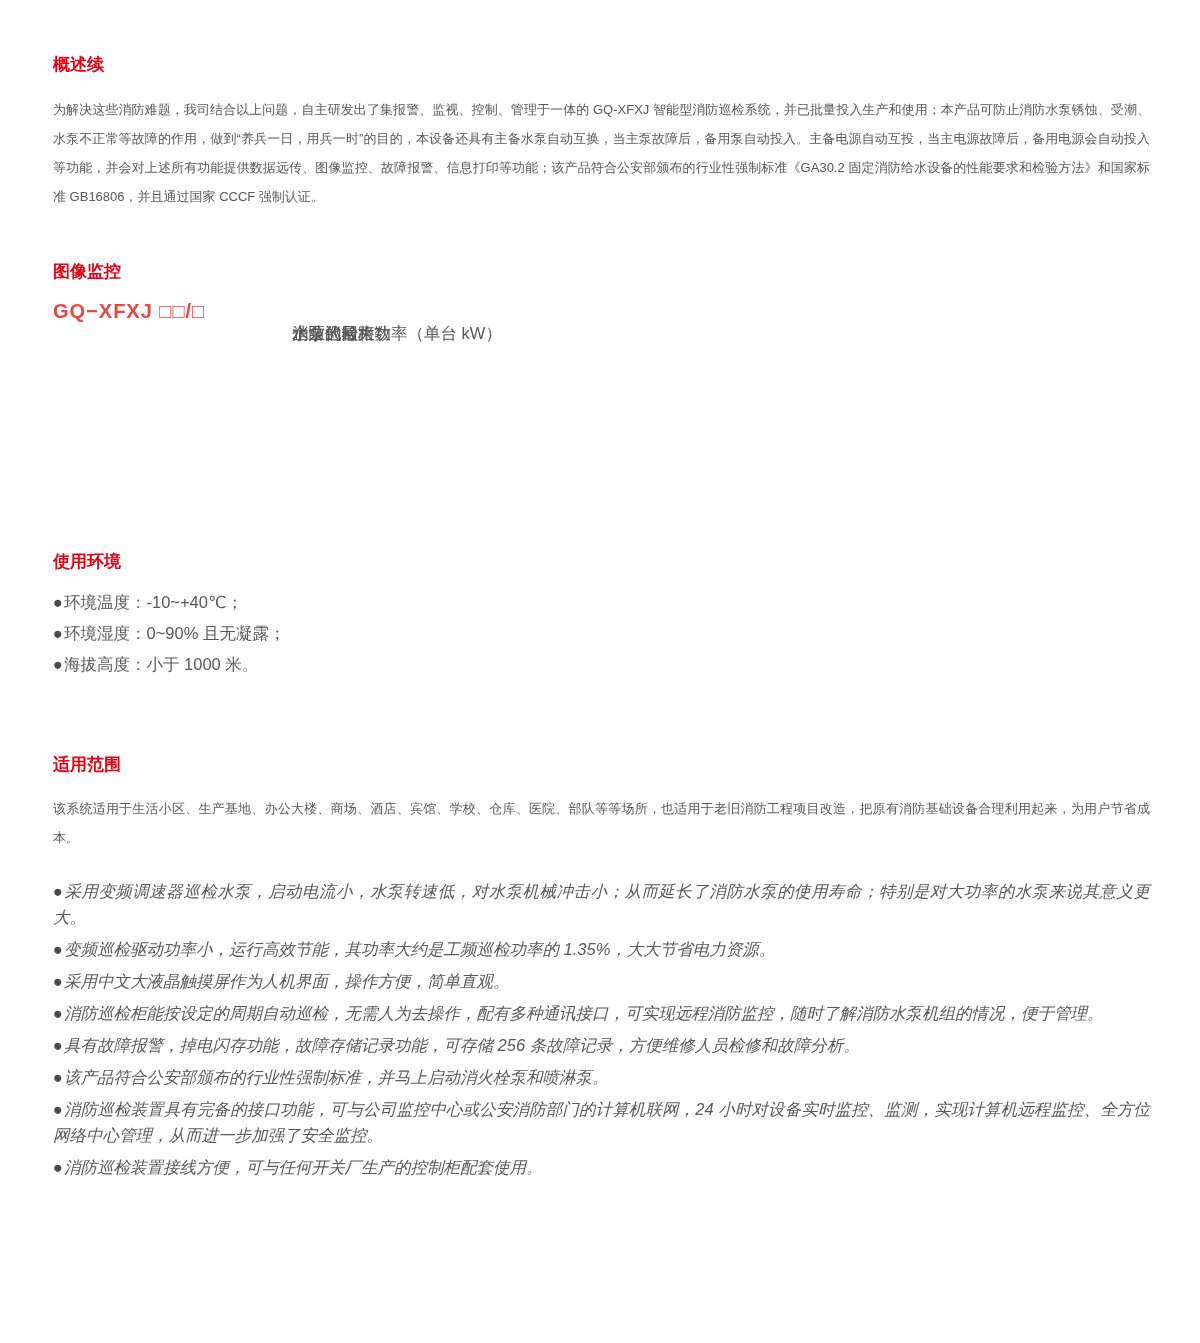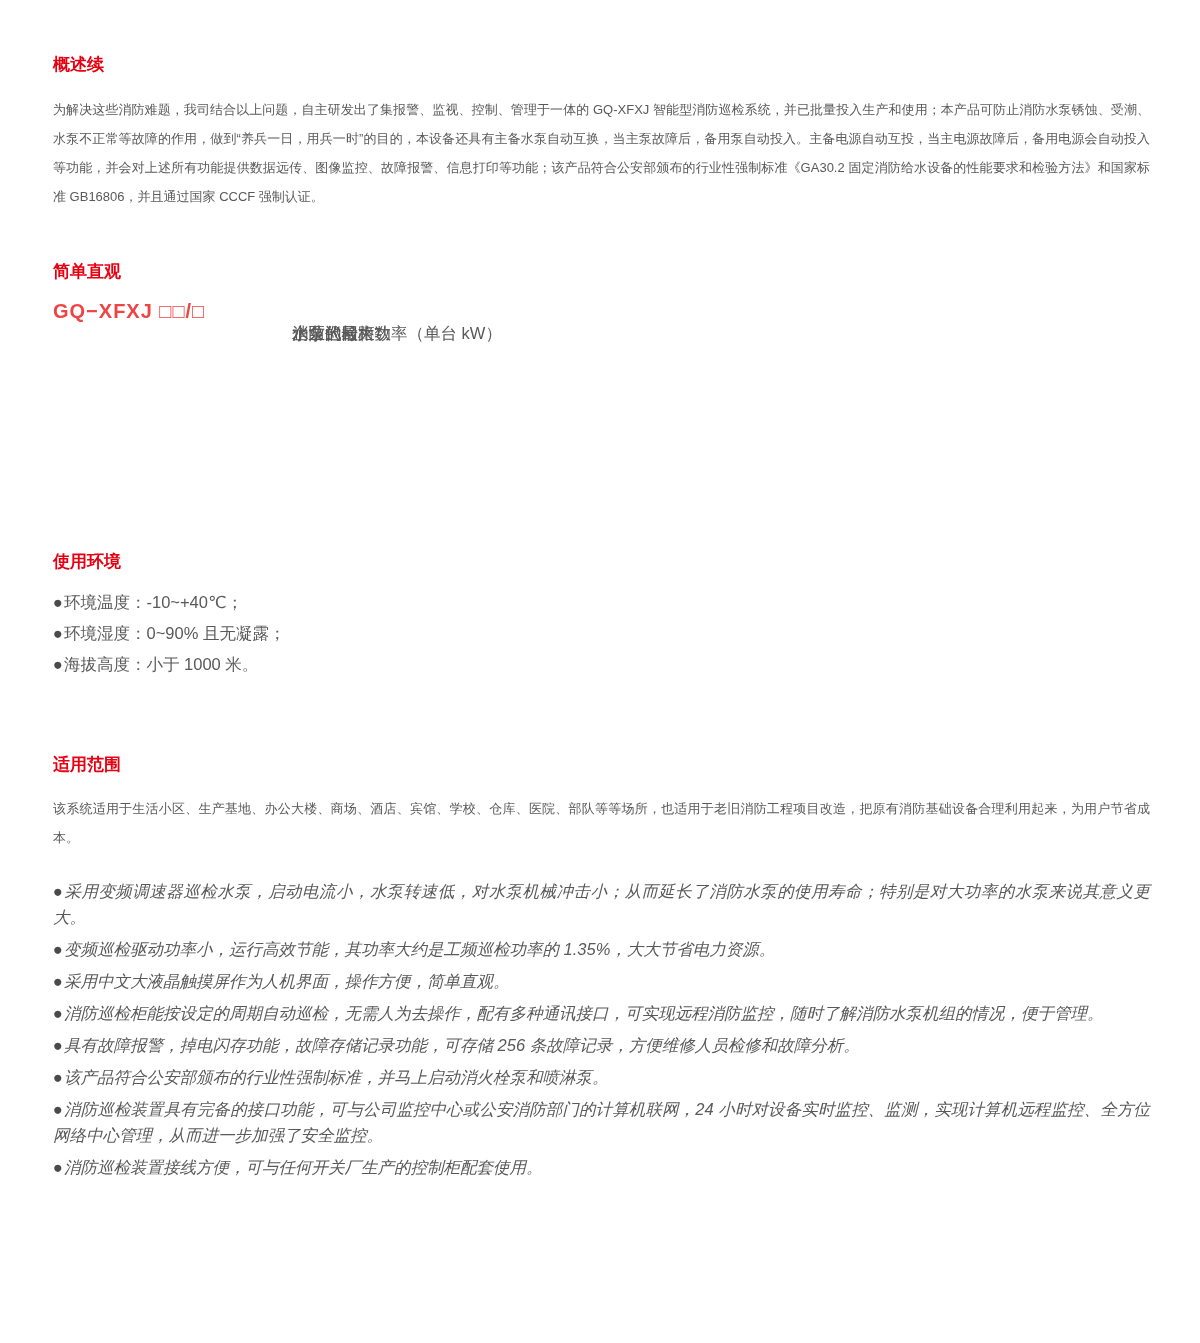--- a/index.html
+++ b/index.html
@@ -106,21 +106,21 @@
   }
 </style>
 </head>
 <body>
 
 <div class="page">
 
   <h2 class="section-title">概述续</h2>
   <p class="para">为解决这些消防难题，我司结合以上问题，自主研发出了集报警、监视、控制、管理于一体的 GQ-XFXJ 智能型消防巡检系统，并已批量投入生产和使用；本产品可防止消防水泵锈蚀、受潮、水泵不正常等故障的作用，做到“养兵一日，用兵一时”的目的，本设备还具有主备水泵自动互换，当主泵故障后，备用泵自动投入。主备电源自动互投，当主电源故障后，备用电源会自动投入等功能，并会对上述所有功能提供数据远传、图像监控、故障报警、信息打印等功能；该产品符合公安部颁布的行业性强制标准《GA30.2 固定消防给水设备的性能要求和检验方法》和国家标准 GB16806，并且通过国家 CCCF 强制认证。</p>
 
-  <h2 class="section-title mt-model">简单直观</h2>
+  <h2 class="section-title mt-model">图像监控</h2>
   <div class="model-diagram">
     <div class="model-code">GQ−XFXJ □□/□</div>
 
     <div class="dline b1-bar"></div>
     <div class="dline b1-vert"></div>
     <div class="dline b1-hor"></div>
 
     <div class="dline b2-bar"></div>
     <div class="dline b2-vert"></div>
     <div class="dline b2-hor"></div>

